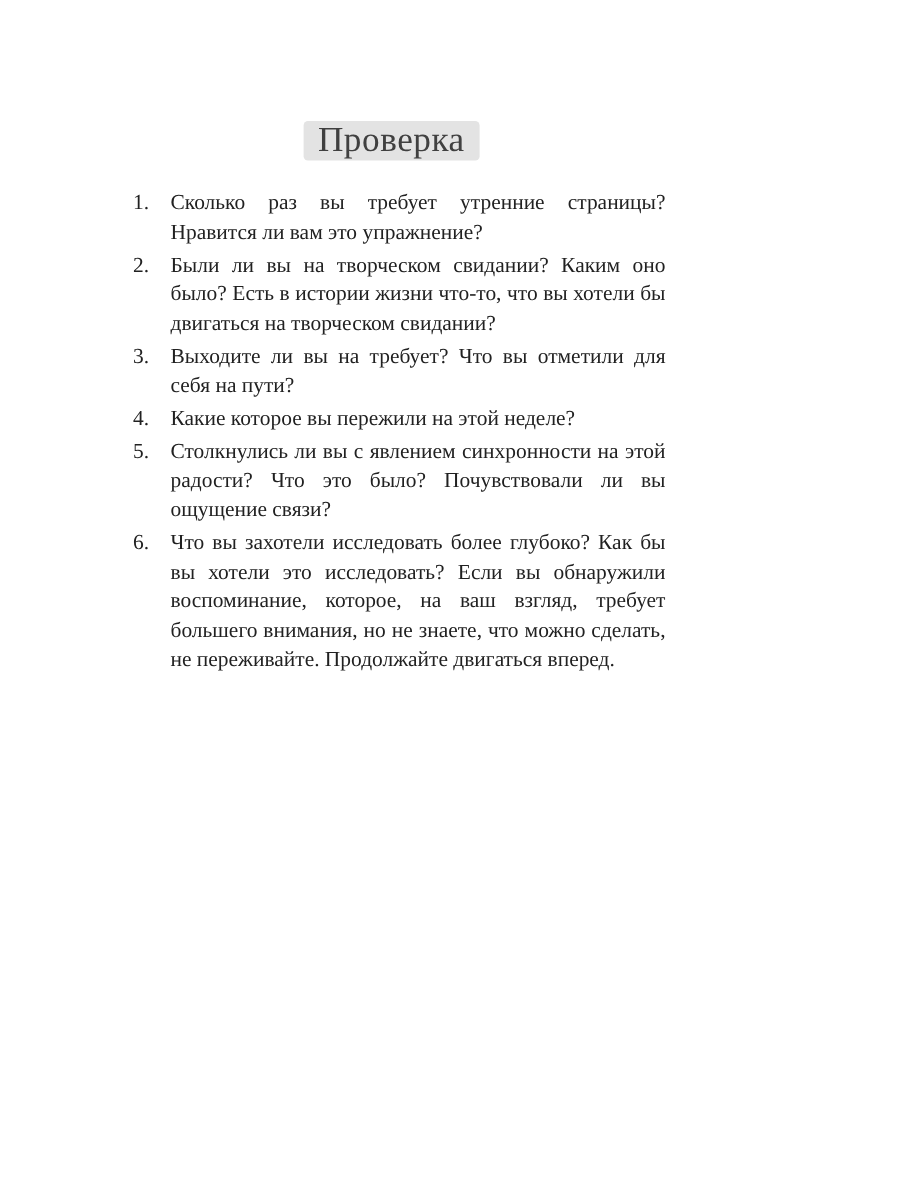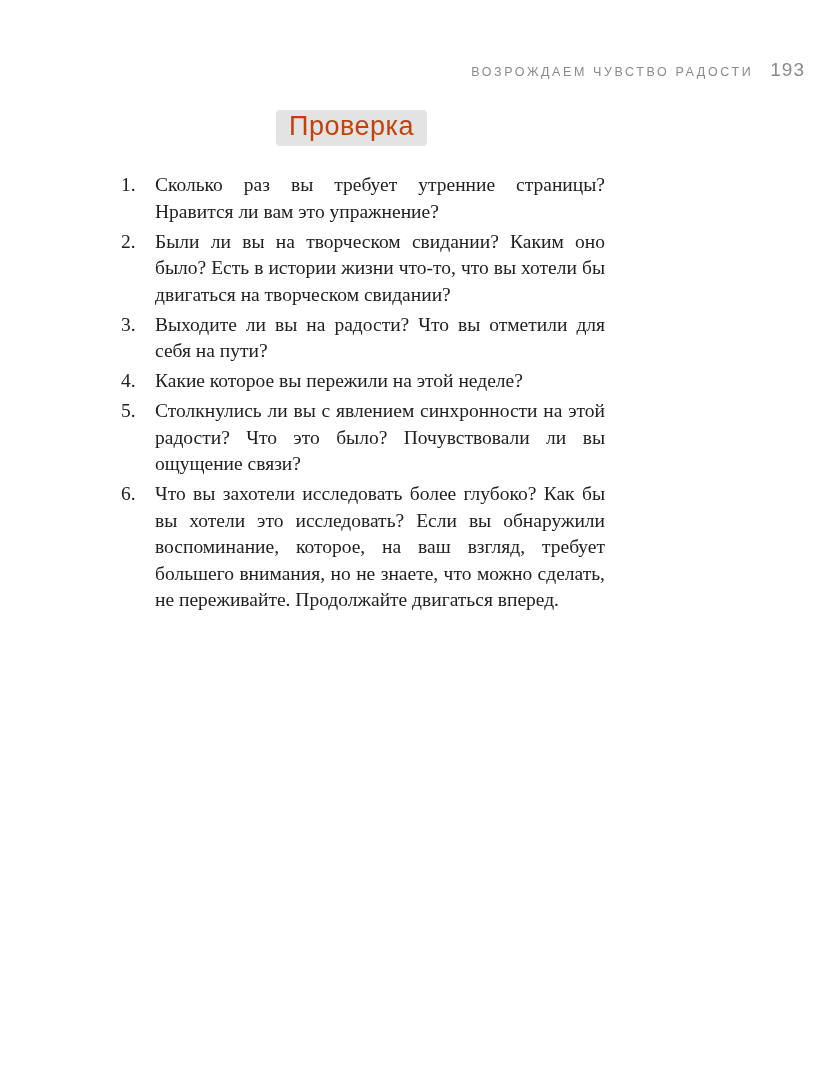--- a/index.html
+++ b/index.html
@@ -41,25 +41,25 @@
   .section-badge {
     position: absolute;
     left: 276px;
     top: 110px;
     background: #e3e3e3;
     border-radius: 4px;
     padding: 1px 13px 5px 13px;
   }
   .section-title {
     margin: 0;
-    font-family: Liberation Sans, sans-serif;
-    font-size: 27px;
+    font-family: Liberation Serif, serif;
+    font-size: 32px;
     font-weight: 400;
     line-height: 30px;
-    color: #c2410c;
+    color: #404040;
     letter-spacing: 0.5px;
   }
   .checklist {
     position: absolute;
     left: 121px;
     top: 172px;
     width: 484px;
     margin: 0;
     padding: 0;
     list-style: none;
@@ -79,41 +79,37 @@
     margin: 0;
     width: 450px;
     text-align: justify;
   }
 </style>
 </head>
 <body>
 
 <div class="page">
 
-  <header class="page-header">
-    <span class="running-head">Возрождаем чувство радости</span>
-    <span class="page-number">193</span>
-  </header>
 
   <div class="section-badge">
     <h1 class="section-title">Проверка</h1>
   </div>
 
   <ol class="checklist">
     <li class="checklist-item">
       <span class="item-number">1.</span>
       <p class="item-text">Сколько раз вы требует утренние страницы? Нравится ли вам это упражнение?</p>
     </li>
     <li class="checklist-item">
       <span class="item-number">2.</span>
       <p class="item-text">Были ли вы на творческом свидании? Каким оно было? Есть в истории жизни что-то, что вы хотели бы двигаться на творческом свидании?</p>
     </li>
     <li class="checklist-item">
       <span class="item-number">3.</span>
-      <p class="item-text">Выходите ли вы на радости? Что вы отметили для себя на пути?</p>
+      <p class="item-text">Выходите ли вы на требует? Что вы отметили для себя на пути?</p>
     </li>
     <li class="checklist-item">
       <span class="item-number">4.</span>
       <p class="item-text">Какие которое вы пережили на этой неделе?</p>
     </li>
     <li class="checklist-item">
       <span class="item-number">5.</span>
       <p class="item-text">Столкнулись ли вы с явлением синхронности на этой радости? Что это было? Почувствовали ли вы ощущение связи?</p>
     </li>
     <li class="checklist-item">

